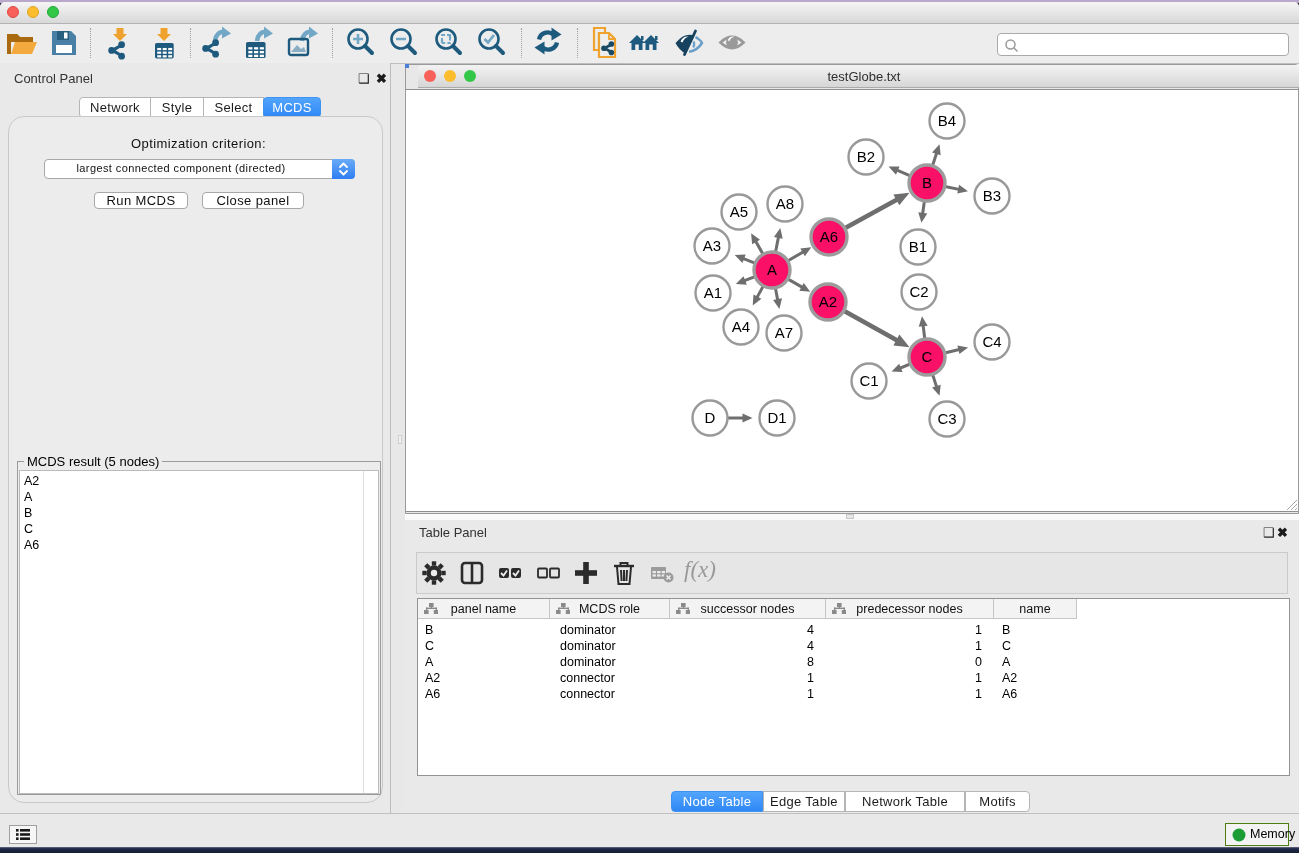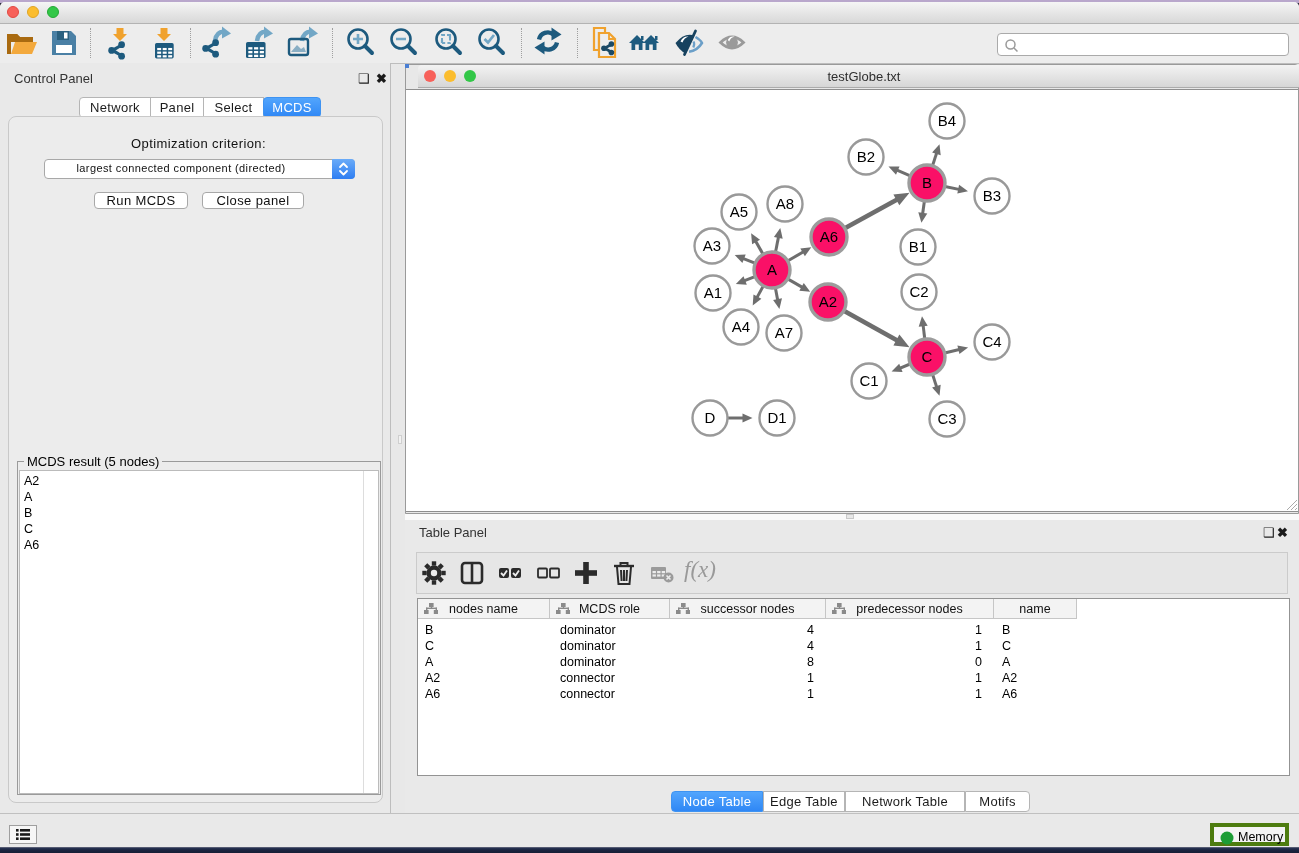--- a/index.html
+++ b/index.html
@@ -14,21 +14,21 @@
 #titlebar .tl { top:4px; }
 #toolbar { position:absolute; left:0; top:22px; width:1299px; height:40px; background:#ededed; border-bottom:1px solid #bdbdbd; }
 .sep { position:absolute; top:4px; height:30px; width:0; border-left:1px dotted #9f9f9f; }
 #searchbox { position:absolute; left:997px; top:9px; width:292px; height:23px; background:#fff; border:1px solid #aaa; border-radius:4px; }
 
 #cpanel { position:absolute; left:0; top:61px; width:391px; height:750px; background:#e9e9e9; border-right:1px solid #bdbdbd; }
 #cpanel .hdr { position:absolute; left:14px; top:8px; font-size:13px; color:#333; }
 .tabs { position:absolute; font-size:13px; }
 .tab { position:absolute; height:21px; letter-spacing:0.3px; background:#fff; border:1px solid #b5b5b5; border-radius:4px; color:#1c1c1c; text-align:center; line-height:19px; }
 .tab.sel { background:linear-gradient(#52a5fd,#2f87f5); border-color:#3e93f2; color:#fff; }
-#cp-inner { position:absolute; left:8px; top:53px; width:375px; height:687px; background:#ececec; border:1px solid #c9c9c9; border-radius:8px; }
+#cp-inner { position:absolute; left:8px; top:53px; width:375px; height:687px; background:#ececec; border:1px solid #c9c9c9; border-radius:16px; }
 #optlabel { position:absolute; left:0; top:19px; width:379px; letter-spacing:0.4px; text-align:center; font-size:13px; color:#111; }
 #dropdown { position:absolute; left:35px; top:42px; width:311px; height:20px; background:#fff; border:1px solid #a8a8a8; border-radius:4px; }
 #dropdown .txt { position:absolute; left:0; top:2px; width:272px; letter-spacing:0.4px; text-align:center; font-size:11px; color:#111; }
 #dropdown .btn { position:absolute; right:-1px; top:-1px; width:23px; height:20px; background:linear-gradient(#6aabf8,#2e7ef2); border-radius:0 4px 4px 0; }
 .cbtn { position:absolute; top:75px; letter-spacing:0.4px; height:17px; background:#fff; border:1px solid #a8a8a8; border-radius:4px; font-size:13px; color:#111; text-align:center; line-height:15px; }
 #fieldset { position:absolute; left:8px; top:344px; width:364px; height:334px; border:1px solid #9a9a9a; }
 #fieldset .legend { position:absolute; left:6px; top:-8px; background:#ececec; padding:0 3px; font-size:13px; color:#000; }
 #listbox { position:absolute; left:1px; top:8px; width:360px; height:324px; background:#fff; border:1px solid #bbb; }
 #listbox .sb { position:absolute; right:14px; top:0; width:1px; height:100%; background:#ddd; }
 #listbox .it { position:absolute; left:4px; font-size:12.5px; color:#000; }
@@ -40,21 +40,21 @@
 
 #tpanel { position:absolute; left:405px; top:518px; width:894px; height:293px; background:#e9e9e9; }
 #tpanel .hdr { position:absolute; left:14px; top:5px; font-size:13px; color:#333; }
 #ttoolbar { position:absolute; left:11px; top:32px; width:872px; height:42px; background:#e6e6e6; border:1px solid #cbcbcb; }
 #tablebox { position:absolute; left:12px; top:78px; width:873px; height:178px; background:#fff; border:1px solid #939393; }
 .th { position:absolute; top:0; height:20px; background:#f3f3f3; border-right:1px solid #c6c6c6; border-bottom:1px solid #c6c6c6; font-size:12.5px; color:#111; text-align:center; line-height:20px; }
 .td { position:absolute; font-size:12.5px; color:#000; height:16px; line-height:16px; }
 .btabs { position:absolute; top:271px; height:21px; font-size:13px; }
 
 #statusbar { position:absolute; left:0; top:811px; width:1299px; height:34px; background:#e9e9e9; border-top:1px solid #c0c0c0; }
-#membtn { position:absolute; right:10px; top:9px; width:79px; height:23px; background:#f3f3f3; border:4px solid #4d7c0f; font-size:12.5px; color:#000; }
+#membtn { position:absolute; right:10px; top:9px; width:64px; height:23px; background:#f3f3f3; border:1px solid #4d7c0f; font-size:12.5px; color:#000; }
 #listbtn { position:absolute; left:9px; top:11px; width:28px; height:19px; background:#f6f6f6; border:1px solid #9f9f9f; }
 #desktop-bottom { position:absolute; left:0; top:847px; width:1299px; height:6px; background:linear-gradient(#555b72 0px,#555b72 1px,#283455 1px,#1b2440 3px,#161e36 6px); }
 .winbtn { position:absolute; font-weight:bold; color:#1a1a1a; font-size:13px; }
 </style>
 </head>
 <body>
 <div id="desktop-top"></div>
 <div id="app">
 
   <div id="titlebar">
@@ -218,21 +218,21 @@
         </svg>
     </div>
   </div>
 
   <div id="cpanel">
     <div class="hdr">Control Panel</div>
     <div class="winbtn" style="left:358px;top:8px;font-weight:normal">❑</div>
     <div class="winbtn" style="left:376px;top:8px">✖</div>
     <div class="tabs">
       <div class="tab" style="left:79px;top:34px;width:72px;border-radius:4px 0 0 4px;">Network</div>
-      <div class="tab" style="left:150px;top:34px;width:54px;border-radius:0;">Panel</div>
+      <div class="tab" style="left:150px;top:34px;width:54px;border-radius:0;">Style</div>
       <div class="tab" style="left:203px;top:34px;width:61px;border-radius:0;">Select</div>
       <div class="tab sel" style="left:263px;top:34px;width:58px;">MCDS</div>
     </div>
     <div id="cp-inner">
       <div id="optlabel">Optimization criterion:</div>
       <div id="dropdown">
         <div class="txt">largest connected component (directed)</div>
         <div class="btn">
           <svg width="23" height="20">
               <path d="M8 8 L11.5 4.5 L15 8" fill="none" stroke="#fff" stroke-width="1.8" stroke-linecap="round" stroke-linejoin="round"></path>
@@ -423,21 +423,21 @@
           <rect x="10.1" y="13.0" width="3.4" height="2.2" fill="#ececec"></rect>
           <rect x="10.1" y="16.4" width="3.4" height="2.2" fill="#ececec"></rect>
           <rect x="14.7" y="13.0" width="3.4" height="2.2" fill="#ececec"></rect>
           <rect x="14.7" y="16.4" width="3.4" height="2.2" fill="#ececec"></rect>
           <circle cx="21.5" cy="19.5" r="5" fill="#9b9b9b"></circle>
           <path d="M19.5 17.5 L23.5 21.5 M23.5 17.5 L19.5 21.5" stroke="#ececec" stroke-width="1.6"></path>
         </svg>
         <div class="abs" style="left:258px;top:4px;width:50px;font-family:'Liberation Serif',serif;font-style:italic;font-size:23px;color:#999;text-align:center;">f(x)</div>
       </div>
     <div id="tablebox">
-      <div class="th" style="left:0px;width:132px;">nodes name</div>
+      <div class="th" style="left:0px;width:132px;">panel name</div>
         <svg width="14" height="12" style="position:absolute;left:6px;top:4px">
           <g fill="#8a8a8a">
             <rect x="5" y="0" width="4.6" height="4"></rect>
             <rect x="0" y="7" width="4.6" height="4"></rect>
             <rect x="9.8" y="7" width="4.6" height="4"></rect>
             <rect x="2" y="4.6" width="11" height="1.4"></rect>
             <rect x="2" y="4.6" width="1.4" height="2.6"></rect>
             <rect x="11.6" y="4.6" width="1.4" height="2.6"></rect>
             <rect x="6.8" y="3" width="1.4" height="2"></rect>
           </g>

